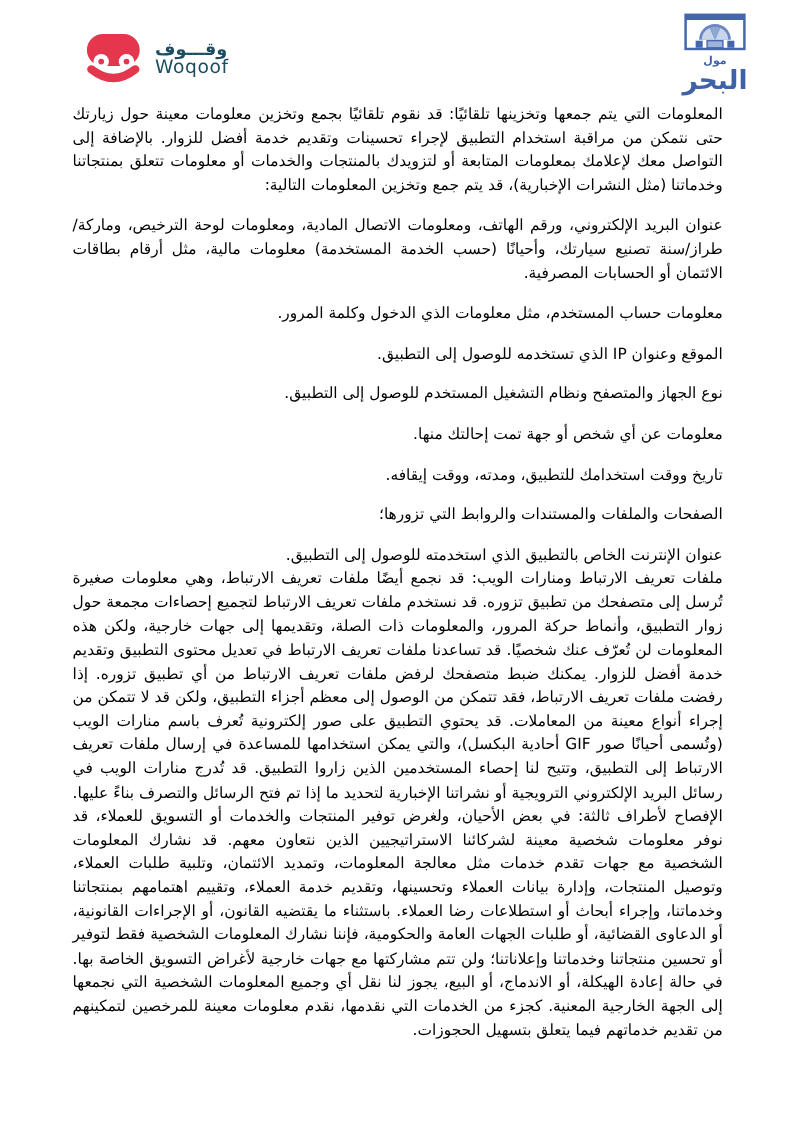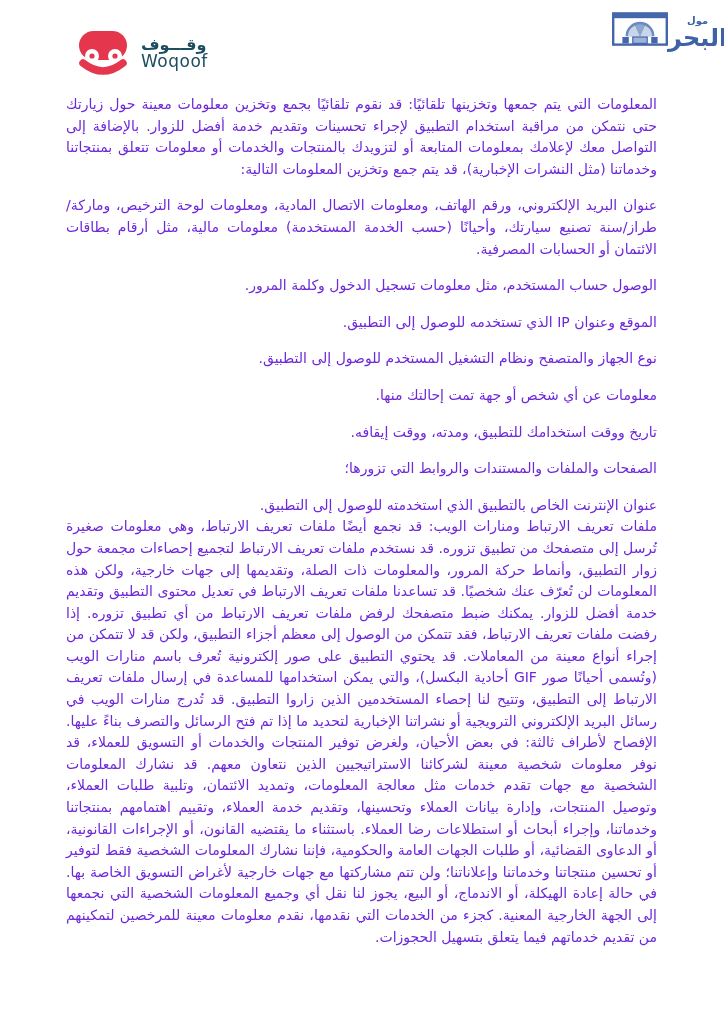--- a/index.html
+++ b/index.html
@@ -40,42 +40,42 @@
     font-size: 17px;
     font-weight: normal;
     letter-spacing: 0.5px;
   }
 
   .mall-logo {
     position: absolute;
     right: 36px; top: 12px;
     width: 76px;
     display: flex;
-    flex-direction: row;
-    align-items: flex-end;
+    flex-direction: column;
+    align-items: center;
     color: #3f62a7;
   }
   .mall-text {
     margin-top: 1px;
     text-align: center;
     direction: rtl;
     line-height: 1.0;
   }
   .mall-text .l1 { font-size: 10px; font-weight: bold; }
   .mall-text .l2 { font-size: 24px; font-weight: bold; letter-spacing: -0.5px; }
 
   
   .doc {
     position: absolute;
     top: 94px;
     right: 67px;
     left: 66px;
     direction: rtl;
     text-align: justify;
-    color: #6d28d9;
+    color: #000000;
     font-size: 14px;
     line-height: 21.6px;
   }
   .doc p { margin: 0 0 15px 0; }
   .doc p.no-gap-after { margin-bottom: 0; }
   .doc p.no-gap-before { margin-top: 0; }
 </style>
 </head>
 <body>
 
@@ -114,21 +114,21 @@
     </span>
     <span class="mall-text">
       <div class="l1">مول</div>
       <div class="l2">البحر</div>
     </span>
   </div>
 
   <div class="doc" dir="rtl">
     <p>المعلومات التي يتم جمعها وتخزينها تلقائيًا: قد نقوم تلقائيًا بجمع وتخزين معلومات معينة حول زيارتك حتى نتمكن من مراقبة استخدام التطبيق لإجراء تحسينات وتقديم خدمة أفضل للزوار. بالإضافة إلى التواصل معك لإعلامك بمعلومات المتابعة أو لتزويدك بالمنتجات والخدمات أو معلومات تتعلق بمنتجاتنا وخدماتنا (مثل النشرات الإخبارية)، قد يتم جمع وتخزين المعلومات التالية:</p>
     <p>عنوان البريد الإلكتروني، ورقم الهاتف، ومعلومات الاتصال المادية، ومعلومات لوحة الترخيص، وماركة/طراز/سنة تصنيع سيارتك، وأحيانًا (حسب الخدمة المستخدمة) معلومات مالية، مثل أرقام بطاقات الائتمان أو الحسابات المصرفية.</p>
-    <p>الوصول حساب المستخدم، مثل معلومات تسجيل الدخول وكلمة المرور.</p>
+    <p>معلومات حساب المستخدم، مثل معلومات الذي الدخول وكلمة المرور.</p>
     <p>الموقع وعنوان IP الذي تستخدمه للوصول إلى التطبيق.</p>
     <p>نوع الجهاز والمتصفح ونظام التشغيل المستخدم للوصول إلى التطبيق.</p>
     <p>معلومات عن أي شخص أو جهة تمت إحالتك منها.</p>
     <p>تاريخ ووقت استخدامك للتطبيق، ومدته، ووقت إيقافه.</p>
     <p>الصفحات والملفات والمستندات والروابط التي تزورها؛</p>
     <p class="no-gap-after">عنوان الإنترنت الخاص بالتطبيق الذي استخدمته للوصول إلى التطبيق.</p>
     <p class="no-gap-before">ملفات تعريف الارتباط ومنارات الويب: قد نجمع أيضًا ملفات تعريف الارتباط، وهي معلومات صغيرة تُرسل إلى متصفحك من تطبيق تزوره. قد نستخدم ملفات تعريف الارتباط لتجميع إحصاءات مجمعة حول زوار التطبيق، وأنماط حركة المرور، والمعلومات ذات الصلة، وتقديمها إلى جهات خارجية، ولكن هذه المعلومات لن تُعرّف عنك شخصيًا. قد تساعدنا ملفات تعريف الارتباط في تعديل محتوى التطبيق وتقديم خدمة أفضل للزوار. يمكنك ضبط متصفحك لرفض ملفات تعريف الارتباط من أي تطبيق تزوره. إذا رفضت ملفات تعريف الارتباط، فقد تتمكن من الوصول إلى معظم أجزاء التطبيق، ولكن قد لا تتمكن من إجراء أنواع معينة من المعاملات. قد يحتوي التطبيق على صور إلكترونية تُعرف باسم منارات الويب (وتُسمى أحيانًا صور GIF أحادية البكسل)، والتي يمكن استخدامها للمساعدة في إرسال ملفات تعريف الارتباط إلى التطبيق، وتتيح لنا إحصاء المستخدمين الذين زاروا التطبيق. قد تُدرج منارات الويب في رسائل البريد الإلكتروني الترويجية أو نشراتنا الإخبارية لتحديد ما إذا تم فتح الرسائل والتصرف بناءً عليها. الإفصاح لأطراف ثالثة: في بعض الأحيان، ولغرض توفير المنتجات والخدمات أو التسويق للعملاء، قد نوفر معلومات شخصية معينة لشركائنا الاستراتيجيين الذين نتعاون معهم. قد نشارك المعلومات الشخصية مع جهات تقدم خدمات مثل معالجة المعلومات، وتمديد الائتمان، وتلبية طلبات العملاء، وتوصيل المنتجات، وإدارة بيانات العملاء وتحسينها، وتقديم خدمة العملاء، وتقييم اهتمامهم بمنتجاتنا وخدماتنا، وإجراء أبحاث أو استطلاعات رضا العملاء. باستثناء ما يقتضيه القانون، أو الإجراءات القانونية، أو الدعاوى القضائية، أو طلبات الجهات العامة والحكومية، فإننا نشارك المعلومات الشخصية فقط لتوفير أو تحسين منتجاتنا وخدماتنا وإعلاناتنا؛ ولن تتم مشاركتها مع جهات خارجية لأغراض التسويق الخاصة بها. في حالة إعادة الهيكلة، أو الاندماج، أو البيع، يجوز لنا نقل أي وجميع المعلومات الشخصية التي نجمعها إلى الجهة الخارجية المعنية. كجزء من الخدمات التي نقدمها، نقدم معلومات معينة للمرخصين لتمكينهم من تقديم خدماتهم فيما يتعلق بتسهيل الحجوزات.</p>
   </div>
 
 </div>

